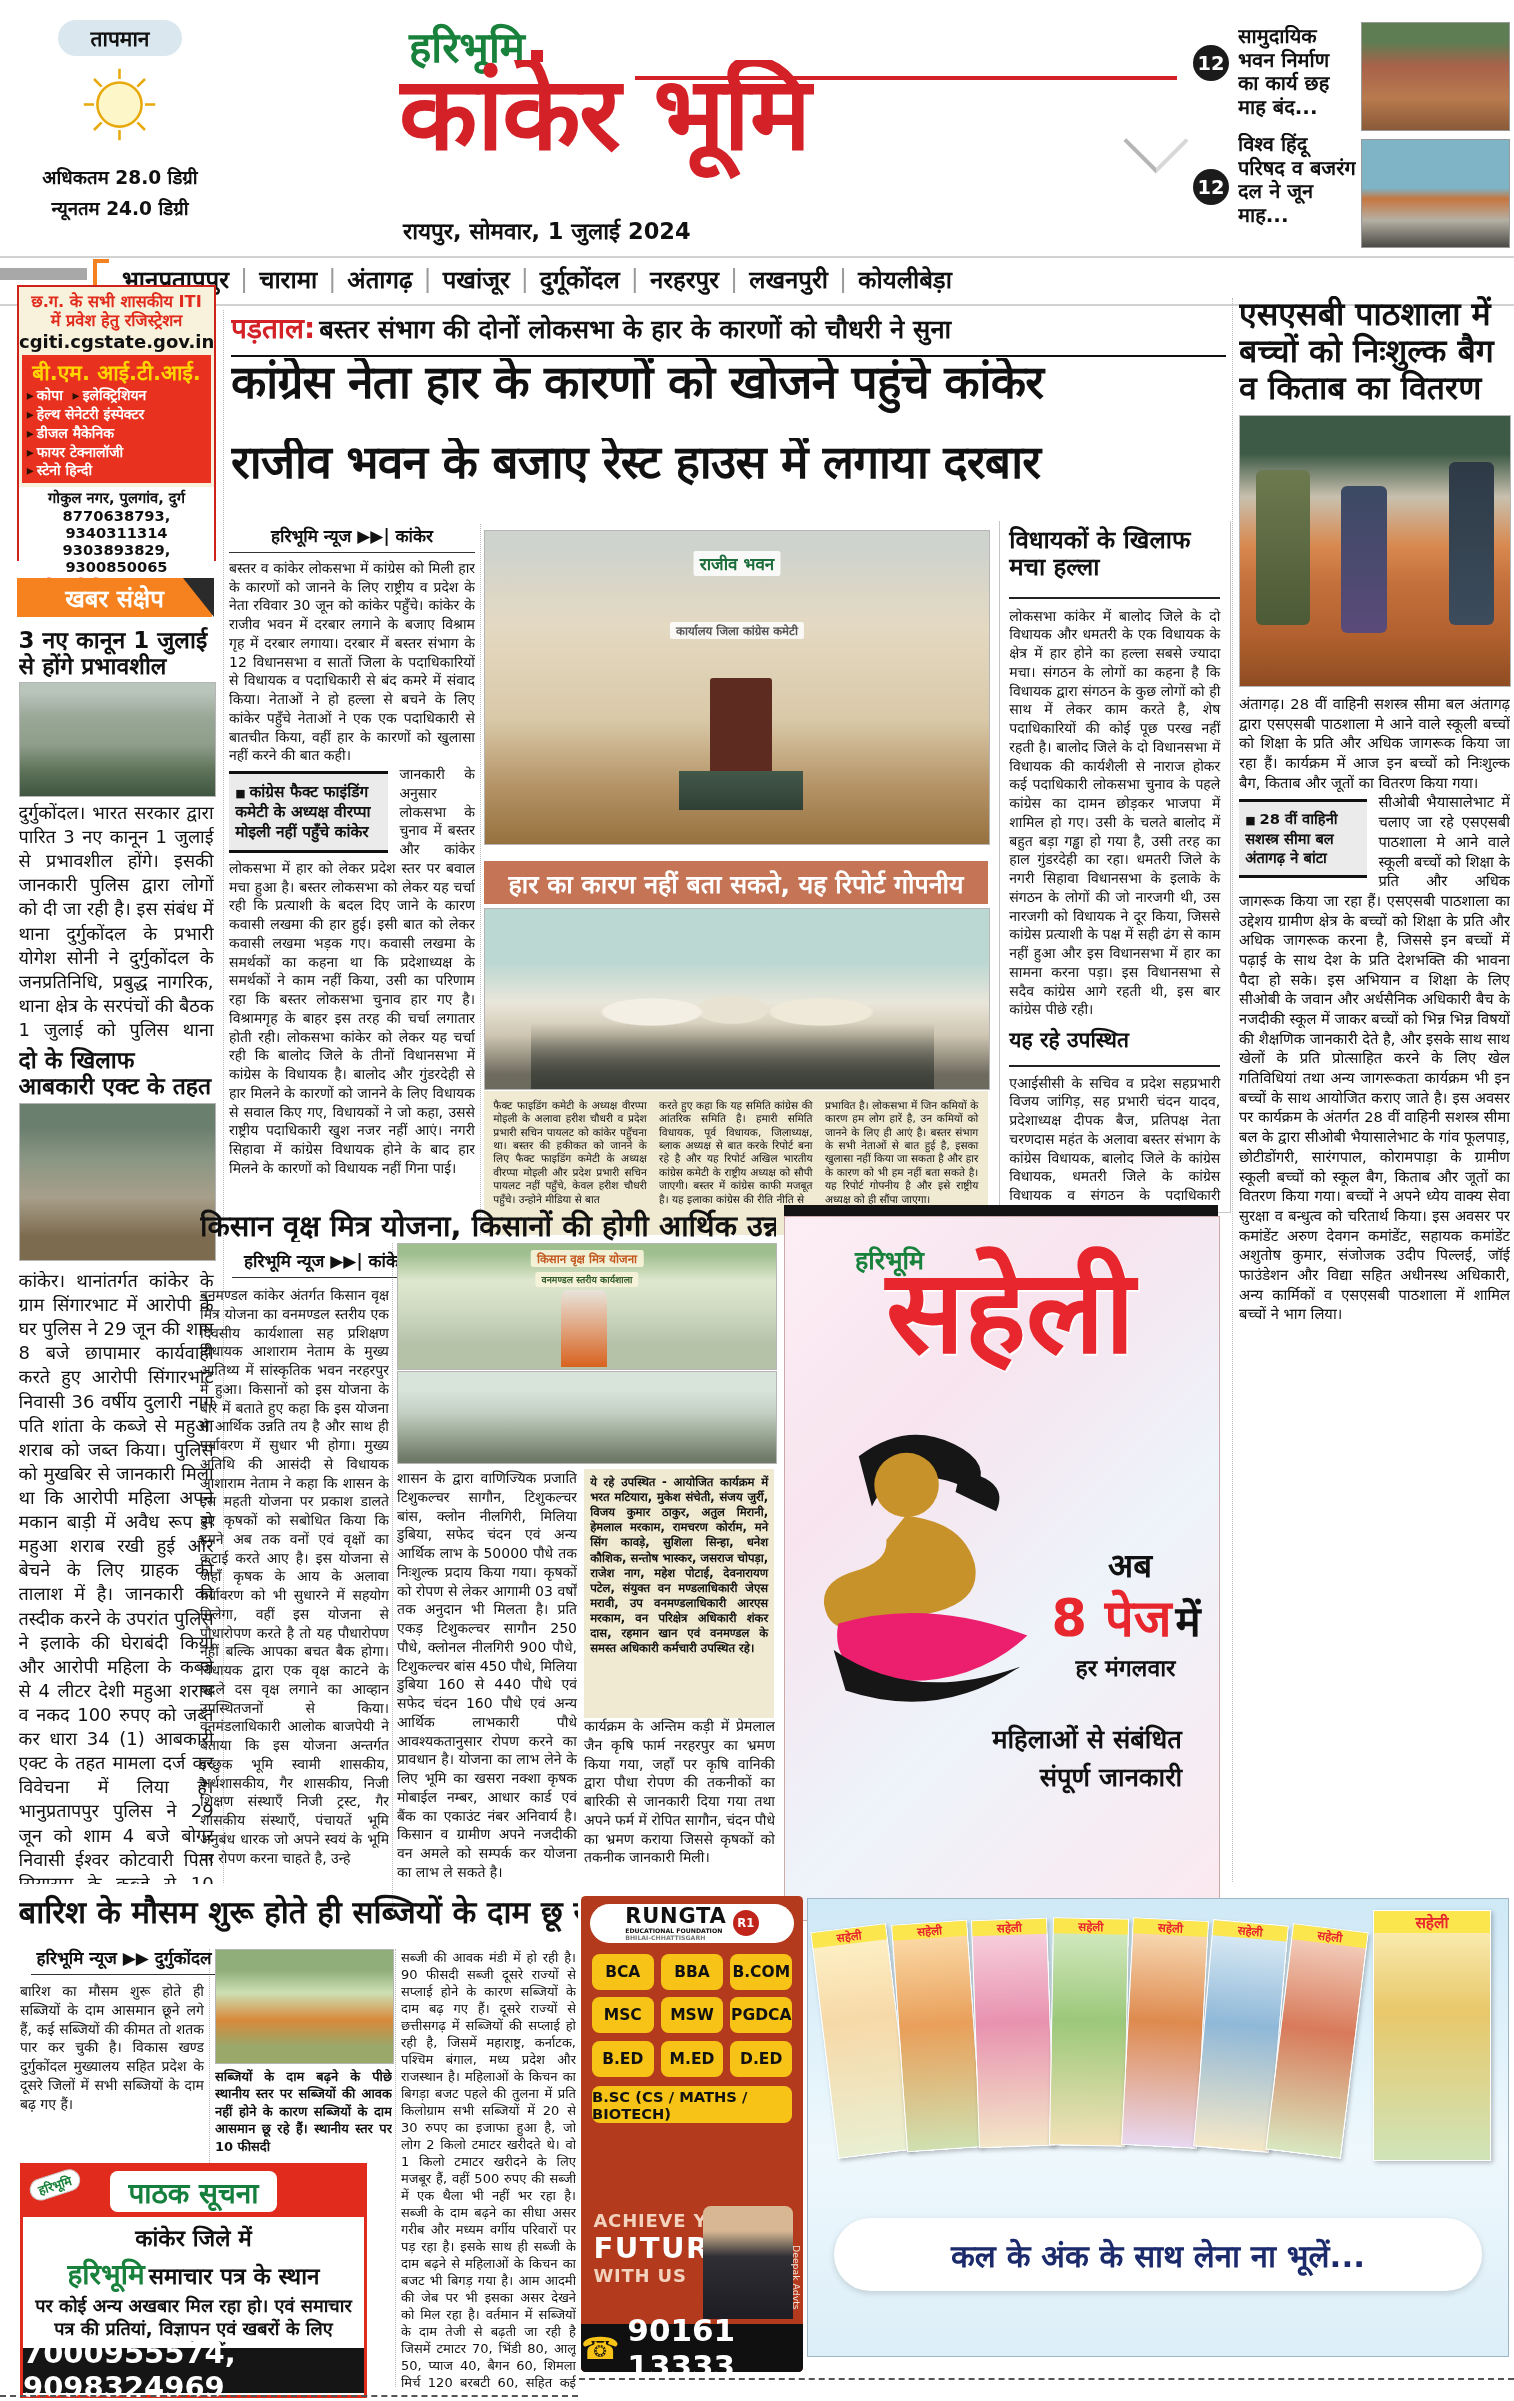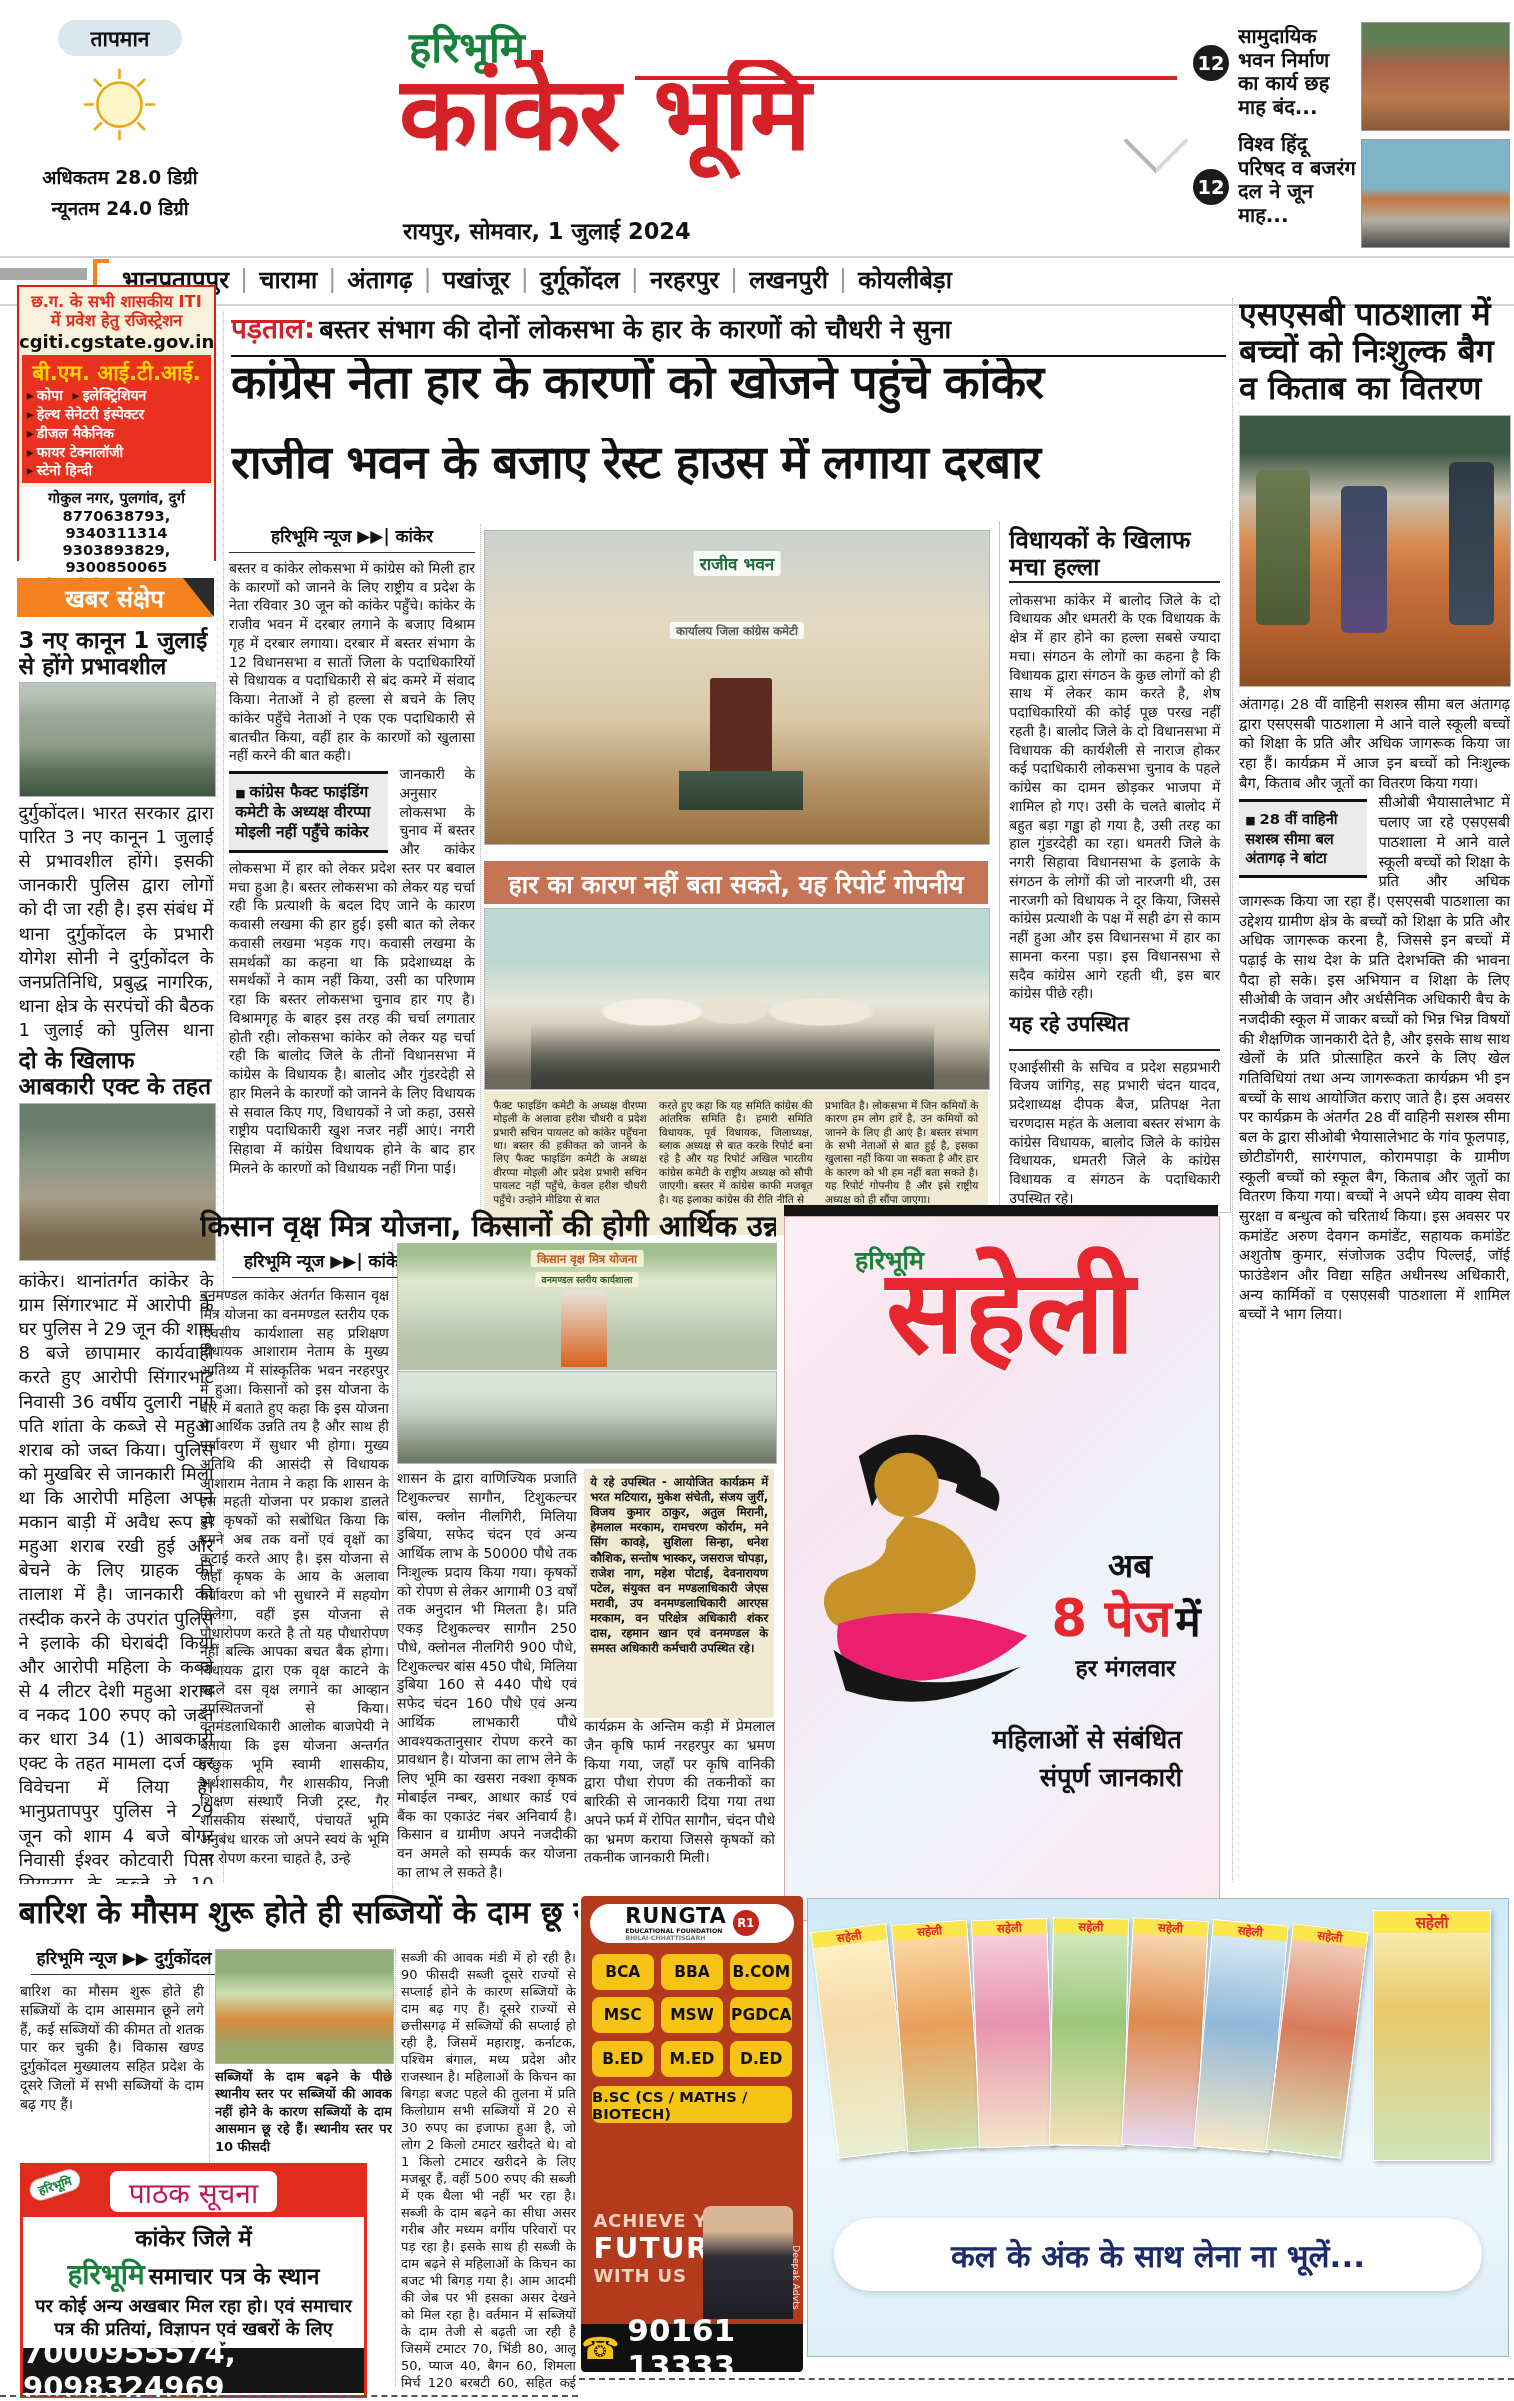--- a/index.html
+++ b/index.html
@@ -61,21 +61,21 @@
   .cream3 > div{flex:1;font-size:10.5px;line-height:1.28;text-align:justify;}
   .mla-col{border:0.8px solid #c6c6c6;border-top:none;padding:6.2px 9.3px;}
   
   .saheli{background:linear-gradient(135deg,#fdeef5 0%,#f7e4ee 30%,#eef3fa 60%,#fce8ef 100%);border:0.8px solid #caa;}
   .saheli-title{color:#e8262d;font-weight:bold;font-size:116px;line-height:1;text-shadow:1.5px 1.5px 0 #fff;}
   .saheli-8{color:#e8262d;font-weight:bold;font-size:51px;}
   .saheli-mein{color:#111;font-weight:bold;font-size:42px;}
   
   .pathak{border:3.1px solid #e02b1d;background:#fff;}
   .pathak-head{background:#e02b1d;display:flex;align-items:center;justify-content:center;position:relative;}
-  .pathak-pill{background:#fff;border-radius:7.7px;padding:1.5px 18.6px;color:#be185d;font-weight:normal;font-size:28px;}
+  .pathak-pill{background:#fff;border-radius:7.7px;padding:1.5px 18.6px;color:#15803d;font-weight:bold;font-size:28px;}
   .roll{position:absolute;left:6.2px;top:7.7px;background:#fff;border-radius:11px;padding:1.5px 7.7px;transform:rotate(-18deg);color:#18813b;font-weight:bold;font-size:12.4px;border:0.8px solid #ccc;}
   .pathak-black{background:#151515;color:#fff;font-weight:bold;font-size:29px;display:flex;align-items:center;justify-content:center;}
   
   .rungta{background:#b33a1c;border-radius:4.6px;}
   .rungta-pill{background:#fff;border-radius:20px;display:flex;align-items:center;justify-content:center;gap:6.2px;}
   .rungta-brand{font-weight:bold;font-size:21px;letter-spacing:0.8px;}
   .rungta-sub{font-size:6.2px;font-weight:bold;line-height:1.1;}
   .r1{background:#c0241b;color:#fff;border-radius:50%;width:26px;height:26px;display:flex;align-items:center;justify-content:center;font-weight:bold;font-size:11.6px;}
   .course-grid{display:grid;grid-template-columns:1fr 1fr 1fr;gap:7.7px;}
   .course-btn{background:#f6c316;border-radius:7.7px;display:flex;align-items:center;justify-content:center;font-weight:bold;font-size:15.5px;height:36px;color:#111;}
@@ -221,21 +221,21 @@
   <div class="ph" style="left:484px;top:908px;width:504px;height:180px;background:linear-gradient(180deg,#bcd8d2 30%,#e9e6da 52%,#cfc6b2 70%,#6d6a5e 92%);">
     <span class="abs" style="left:46px;top:70px;width:403px;height:110px;background:radial-gradient(ellipse at 30% 30%,#f3efe4 12%,transparent 13%),radial-gradient(ellipse at 50% 28%,#e8e2d2 12%,transparent 13%),radial-gradient(ellipse at 72% 30%,#efe9da 12%,transparent 13%),linear-gradient(180deg,transparent 40%,#3c4038 95%);"></span>
   </div>
   <div class="abs cream cream3" style="left:484px;top:1091px;width:485px;height:129px;">
     <div>फैक्ट फाइडिंग कमेटी के अध्यक्ष वीरप्पा मोइली के अलावा हरीश चौधरी व प्रदेश प्रभारी सचिन पायलट को कांकेर पहुँचना था। बस्तर की हकीकत को जानने के लिए फैक्ट फाइडिंग कमेटी के अध्यक्ष वीरप्पा मोइली और प्रदेश प्रभारी सचिन पायलट नहीं पहुँचे, केवल हरीश चौधरी पहुँचे। उन्होने मीडिया से बात</div>
     <div>करते हुए कहा कि यह समिति कांग्रेस की आंतरिक समिति है। हमारी समिति विधायक, पूर्व विधायक, जिलाध्यक्ष, ब्लाक अध्यक्ष से बात करके रिपोर्ट बना रहे है और यह रिपोर्ट अखिल भारतीय कांग्रेस कमेटी के राष्ट्रीय अध्यक्ष को सौपी जाएगी। बस्तर में कांग्रेस काफी मजबूत है। यह इलाका कांग्रेस की रीति नीति से</div>
     <div>प्रभावित है। लोकसभा में जिन कमियों के कारण हम लोग हारें है, उन कमियों को जानने के लिए ही आएं है। बस्तर संभाग के सभी नेताओं से बात हुई है, इसका खुलासा नहीं किया जा सकता है और हार के कारण को भी हम नहीं बता सकते है। यह रिपोर्ट गोपनीय है और इसे राष्ट्रीय अध्यक्ष को ही सौंपा जाएगा।</div>
   </div>
 
   <div class="abs mla-col clip" style="left:999px;top:521px;width:211px;height:679px;">
-    <div class="b" style="font-size:24px;line-height:1.12;border-bottom:2.3px solid #222;padding-bottom:0;">विधायकों के खिलाफ मचा हल्ला</div>
+    <div class="b" style="font-size:24px;line-height:1.12;border-bottom:2.3px solid #222;padding-bottom:16px;">विधायकों के खिलाफ मचा हल्ला</div>
     <div class="story-body" style="margin-top:7.7px;">लोकसभा कांकेर में बालोद जिले के दो विधायक और धमतरी के एक विधायक के क्षेत्र में हार होने का हल्ला सबसे ज्यादा मचा। संगठन के लोगों का कहना है कि विधायक द्वारा संगठन के कुछ लोगों को ही साथ में लेकर काम करते है, शेष पदाधिकारियों की कोई पूछ परख नहीं रहती है। बालोद जिले के दो विधानसभा में विधायक की कार्यशैली से नाराज होकर कई पदाधिकारी लोकसभा चुनाव के पहले कांग्रेस का दामन छोड़कर भाजपा में शामिल हो गए। उसी के चलते बालोद में बहुत बड़ा गड्ढा हो गया है, उसी तरह का हाल गुंडरदेही का रहा। धमतरी जिले के नगरी सिहावा विधानसभा के इलाके के संगठन के लोगों की जो नारजगी थी, उस नारजगी को विधायक ने दूर किया, जिससे कांग्रेस प्रत्याशी के पक्ष में सही ढंग से काम नहीं हुआ और इस विधानसभा में हार का सामना करना पड़ा। इस विधानसभा से सदैव कांग्रेस आगे रहती थी, इस बार कांग्रेस पीछे रही।</div>
     <div class="b" style="font-size:21px;border-bottom:2.3px solid #222;margin-top:6.2px;padding-bottom:12px;">यह रहे उपस्थित</div>
     <div class="story-body" style="margin-top:6.2px;">एआईसीसी के सचिव व प्रदेश सहप्रभारी विजय जांगिड़, सह प्रभारी चंदन यादव, प्रदेशाध्यक्ष दीपक बैज, प्रतिपक्ष नेता चरणदास महंत के अलावा बस्तर संभाग के कांग्रेस विधायक, बालोद जिले के कांग्रेस विधायक, धमतरी जिले के कांग्रेस विधायक व संगठन के पदाधिकारी उपस्थित रहे।</div>
   </div>
 
   <div class="abs b clip" style="left:1239px;top:296px;width:271px;height:115px;font-size:32px;line-height:1.15;">एसएसबी पाठशाला में बच्चों को निःशुल्क बैग व किताब का वितरण</div>
   <div class="ph" style="left:1239px;top:415px;width:270px;height:270px;background:linear-gradient(180deg,#3d5a46 14%,#c8c0ae 30%,#d8894f 48%,#c4703c 62%,#b3622f 80%,#8f4c22);">
     <span class="abs" style="left:15.5px;top:54px;width:54px;height:155px;background:linear-gradient(180deg,#6d7a4f,#4c5a36);border-radius:6.2px;"></span>
     <span class="abs" style="left:101px;top:70px;width:46px;height:147px;background:linear-gradient(180deg,#3b4a63,#5a4a7a);border-radius:6.2px;"></span>
     <span class="abs" style="left:209px;top:46px;width:45px;height:163px;background:linear-gradient(180deg,#2e3a46,#3c4c5c);border-radius:6.2px;"></span>

